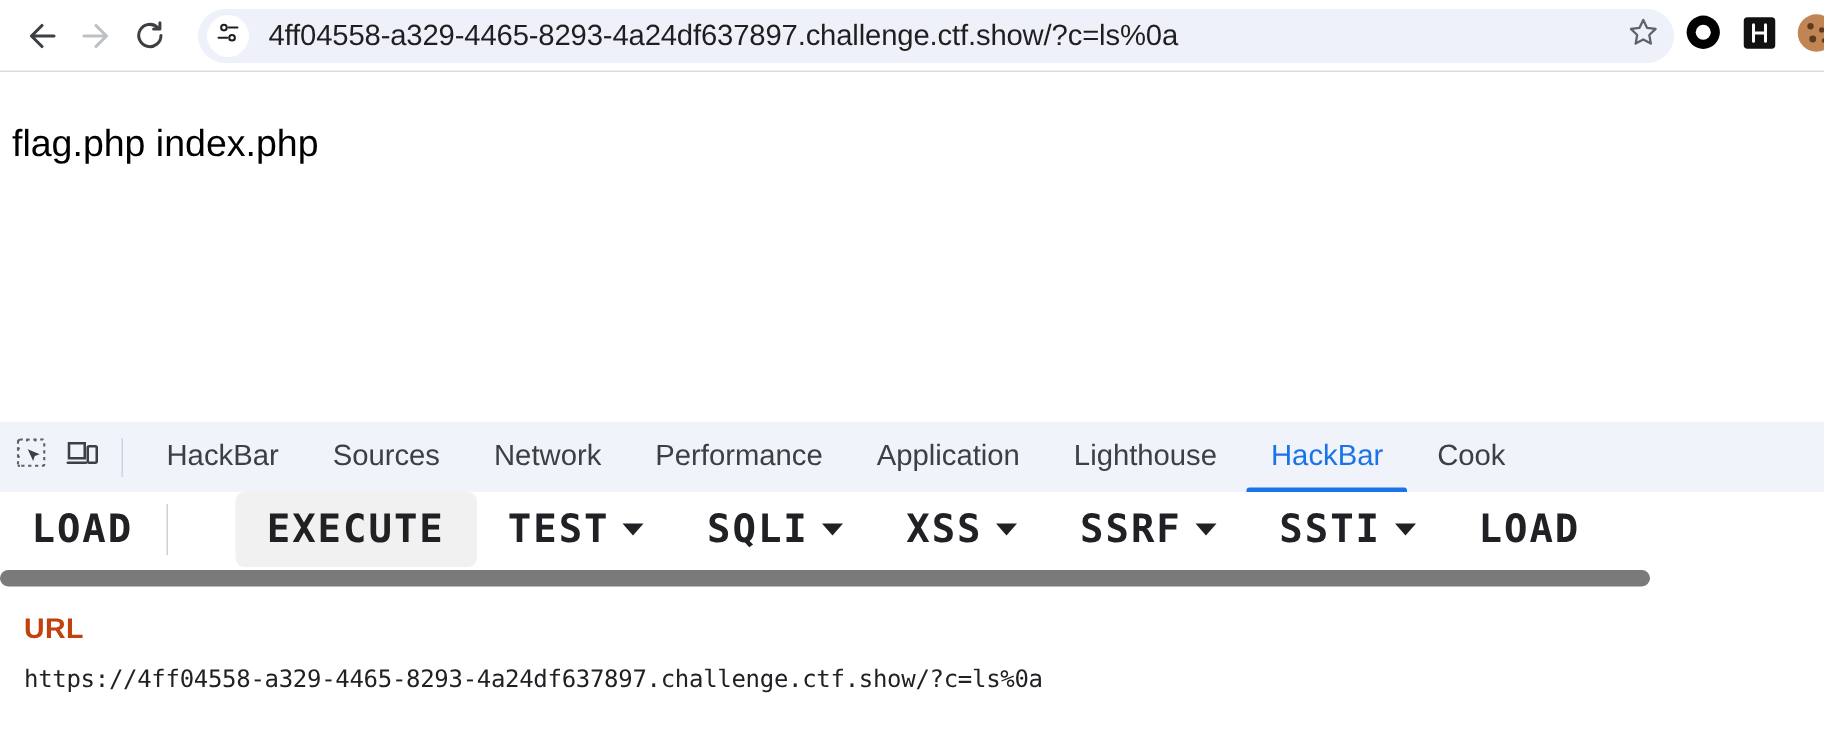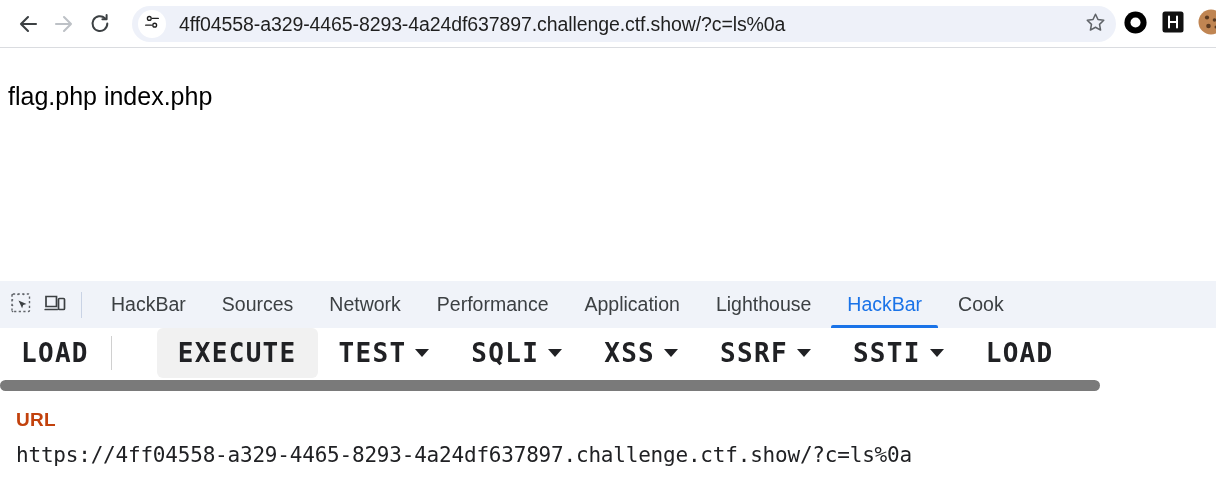--- a/index.html
+++ b/index.html
@@ -255,21 +255,21 @@
   }
   .hb-field-label {
     font-size: 19px;
     color: #c2410c;
     letter-spacing: 0.3px;
     line-height: 18px;
     font-weight: bold;
   }
   .hb-field-value {
     margin-top: 14px;
-    font-size: 21px;
+    font-size: 16px;
     color: #202124;
     font-family: "DejaVu Sans Mono", "Liberation Mono", monospace;
     white-space: nowrap;
     letter-spacing: -0.2px;
   }
 </style>
 </head>
 <body>
 
 <div class="browser-toolbar">

